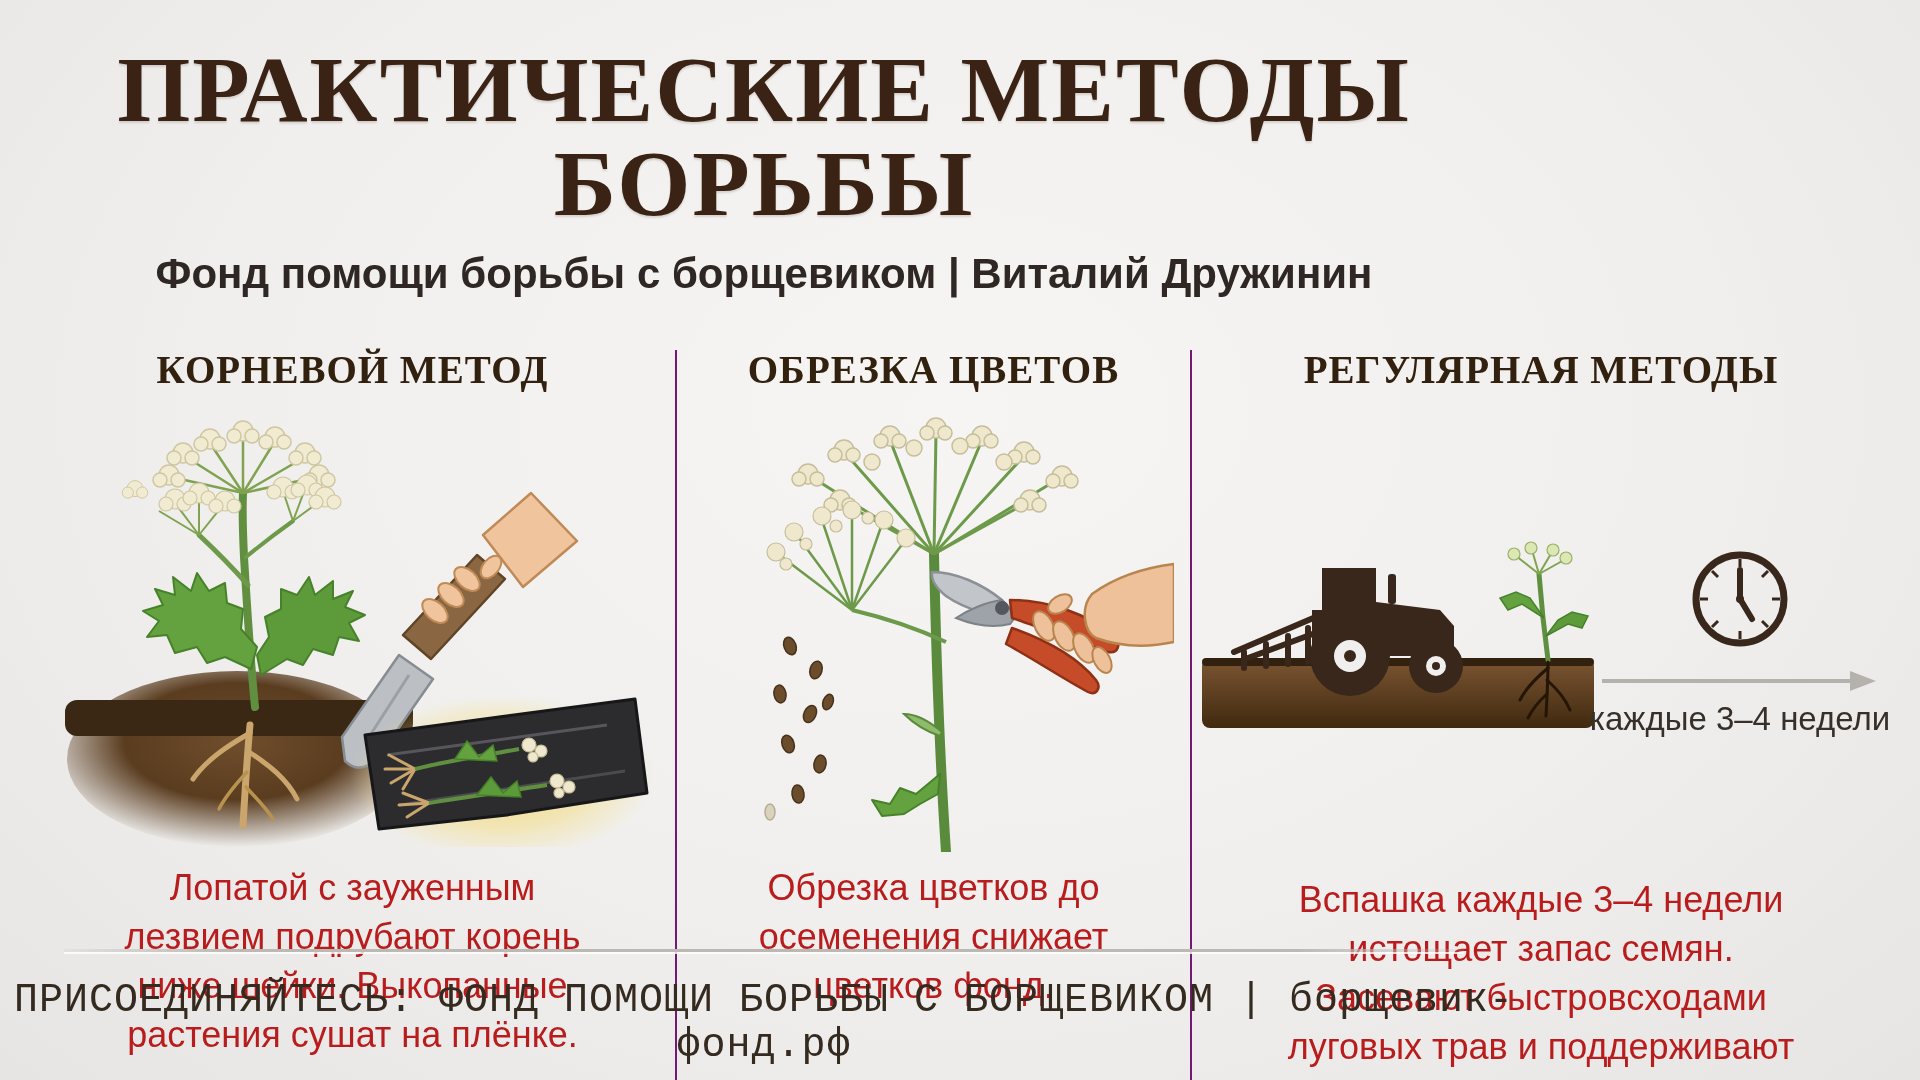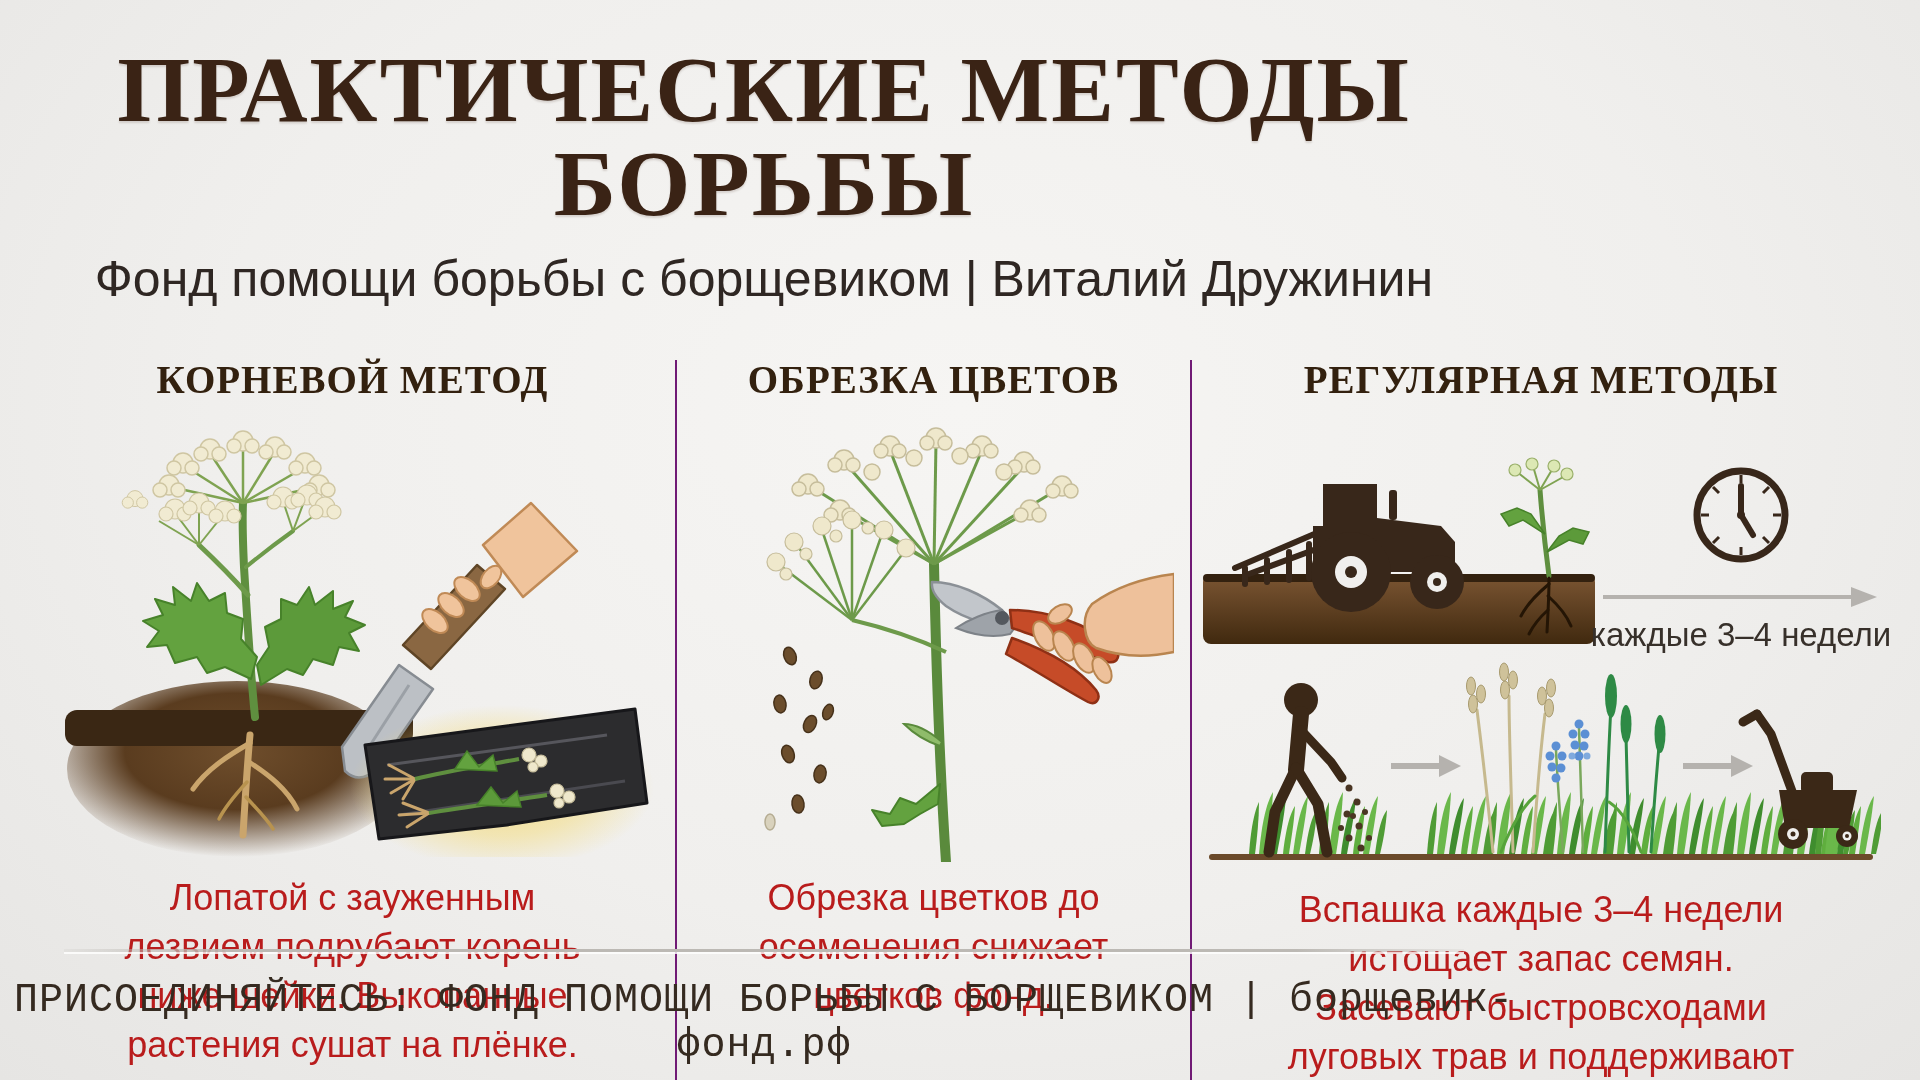--- a/index.html
+++ b/index.html
@@ -19,22 +19,23 @@
     font-weight:700;
     font-size:94px;
     line-height:1;
     letter-spacing:2px;
     color:#3a2315;
     margin:0;
     text-shadow:0 2px 2px rgba(60,35,20,.15);
   }
   .subtitle{
     margin-top:20px;
-    font-size:50px;
+    font-size:42px;
     color:#2f2723;
+    font-weight:bold;
   }
 
   
   .columns{
     display:grid;
     grid-template-columns:645px 515px 700px;
     margin:52px 30px 0;
   }
   .col{
     text-align:center;
@@ -56,21 +57,21 @@
     font-size:36px;
     line-height:1.36;
     color:#b91c1c;
     margin:14px auto 0;
   }
   .desc-root{max-width:512px;}
   .desc-cut{max-width:362px;}
   .desc-plow{max-width:548px;}
 
   
-  .plow-illo{flex-direction:column;justify-content:flex-end;gap:8px;padding-top:12px;}
+  .plow-illo{flex-direction:row;justify-content:space-between;gap:8px;padding-top:12px;}
   .plow-row1{display:flex;align-items:flex-start;width:680px;}
   .clock-block{width:280px;display:flex;flex-direction:column;align-items:center;margin-top:4px;}
   .interval-caption{font-size:33px;color:#37302a;margin-top:6px;white-space:nowrap;}
 
   
   .footer{position:absolute;left:0;right:0;bottom:12px;font-family:Liberation Mono, monospace;}
   .rule{
     height:3px;margin:0 64px;
     background:linear-gradient(to right, rgba(188,185,180,.15), #bcb9b4 12%, #bcb9b4 88%, rgba(188,185,180,.15));
     box-shadow:0 2px 0 rgba(255,255,255,.8);

